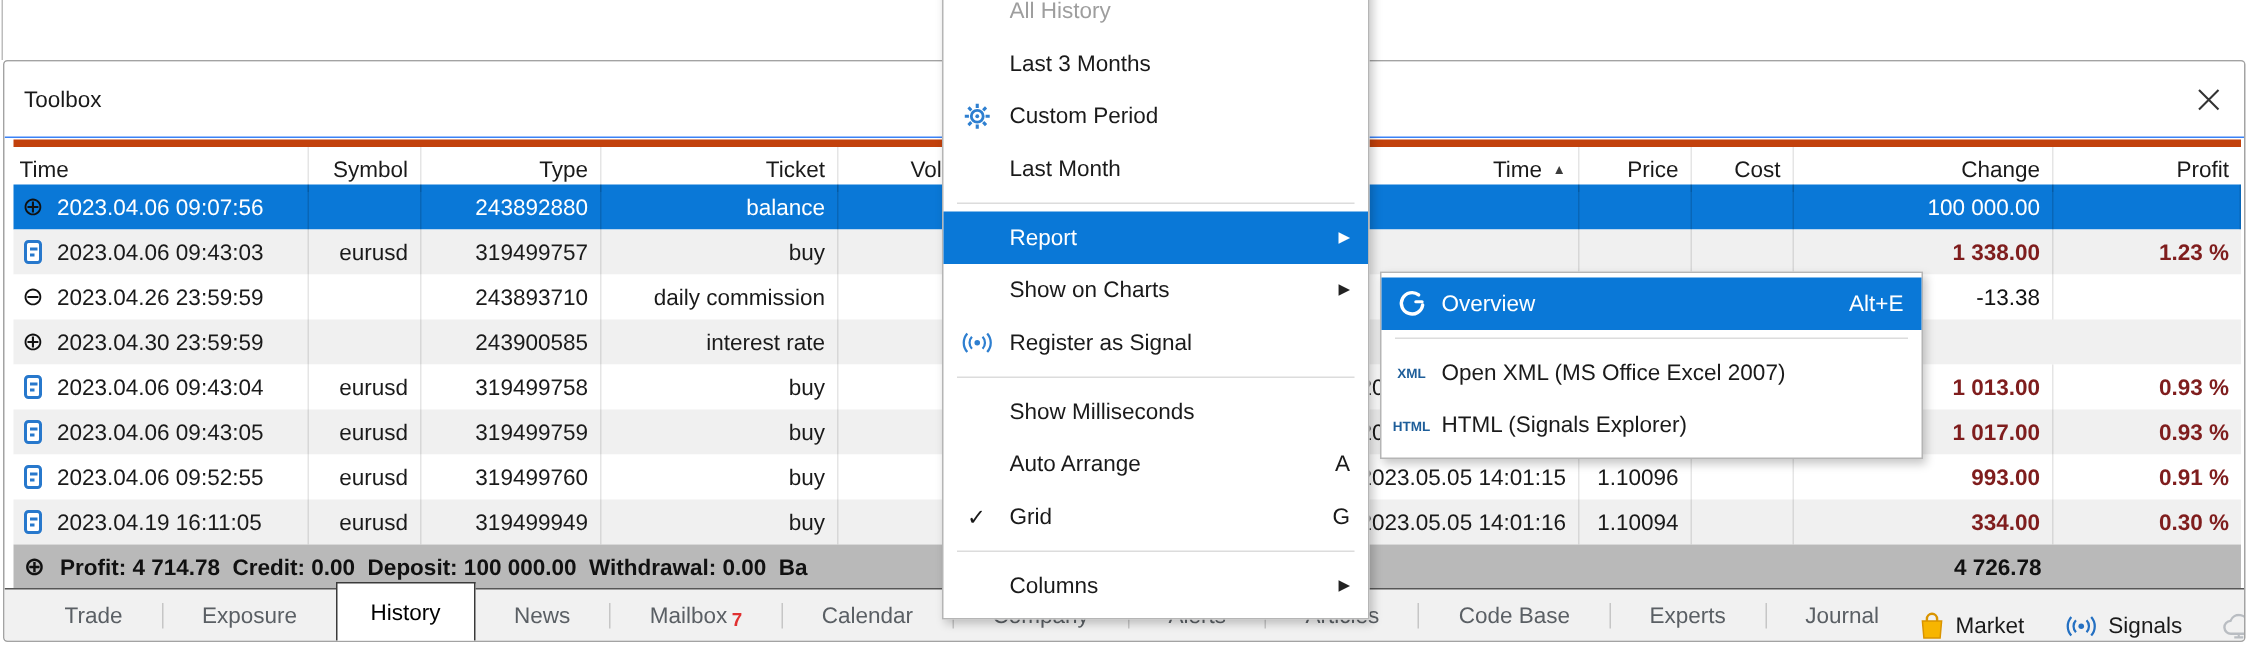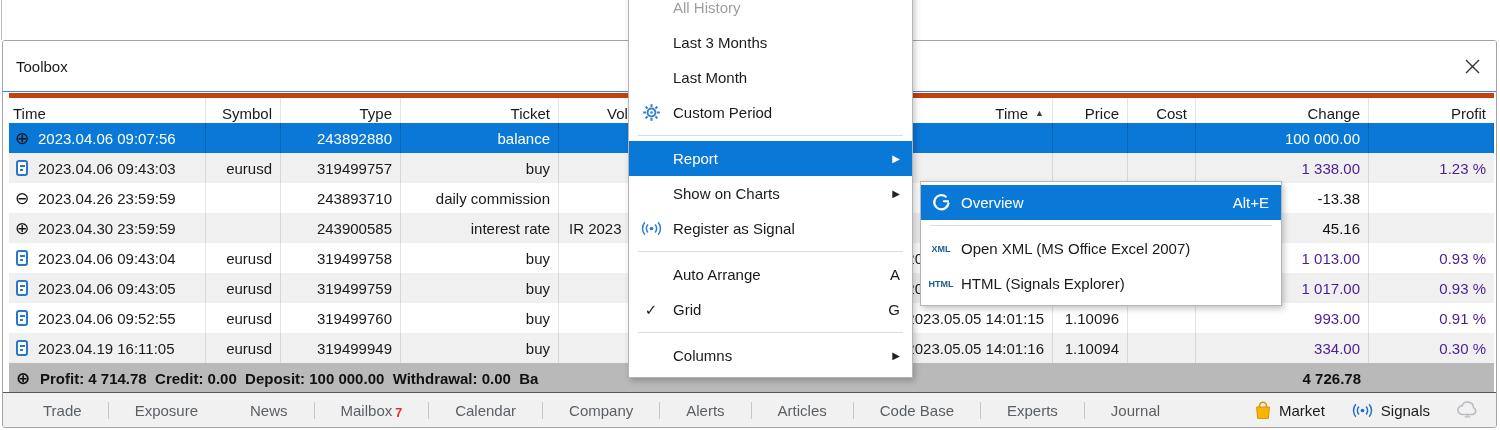--- a/index.html
+++ b/index.html
@@ -21,40 +21,40 @@
     height:30px; align-items:center; background:#fff; }
   .t-row.alt { background:#f0f0f0; }
   .t-row.head { border-top:5px solid #c2410c; background:#fff; height:30px; }
   .cell { height:30px; display:flex; align-items:center; padding:0 8px 0 6px; overflow:hidden;
     border-right:1px solid rgba(0,0,0,0.10); white-space:nowrap; }
   .cell:last-child { border-right:none; }
   .cell.num { justify-content:flex-end; }
   .cell.first { padding-left:4px; }
   .t-row.sel { background:#0a78d7; color:#fff; }
   .t-row.sel .cell { border-right:1px solid rgba(0,0,0,0.15); }
-  .val-blue { color:#4c1d95; }
+  .val-blue { color:#7f1d1d;font-weight:bold; }
   .val-dark { color:#111; }
   .sort-arrow { font-size:9px; color:#3c3c3c; margin-left:7px; }
   .row-icon { width:18px; min-width:18px; display:inline-flex; justify-content:center; margin-right:7px; }
   .u-ic { font-size:17px; line-height:1; color:#111; font-family:"DejaVu Sans",sans-serif; }
   .doc-ic { display:inline-block; width:12px; height:16px; border:2px solid #2778cc; border-radius:3px;
     position:relative; background:#fff; }
   .doc-ic::before { content:""; position:absolute; left:1.5px; top:2.5px; width:5px; height:2px; background:#2778cc; }
   .doc-ic::after  { content:""; position:absolute; left:1.5px; top:7px;  width:3px; height:2px; background:#2778cc; }
 
   
   .t-footer { position:absolute; left:6px; top:322px; width:1485px; height:30px; background:#b9b9b9;
     display:flex; align-items:center; font-weight:bold; color:#111; }
   .t-footer .row-icon { margin-left:5px; margin-right:8px; }
   .f-left { white-space:pre; }
   .f-profit { position:absolute; left:1187px; width:173px; text-align:right; padding-right:8px; }
 
   
   .tabbar { position:absolute; left:0; bottom:0; width:1493px; height:35px; background:#f1f1f1;
-    border-top:1px solid #565656; display:flex; align-items:center; }
+    border-top:1px solid #565656; display:flex; align-items:flex-end; }
   .tabs { display:flex; align-items:center; height:100%; padding-left:14px; }
   .tab { padding:0 26px; color:#5a5f64; height:100%; display:flex; align-items:center; white-space:nowrap; }
   .tab.active { background:#fff; border:1px solid #3a3a3a; border-bottom:none; color:#000;
     margin-top:-5px; height:40px; position:relative; z-index:5; padding:0 22px; }
   .tab-sep { width:1px; height:17px; background:#c6c6c6; }
   .badge { color:#e03131; font-size:12.5px; font-weight:bold; margin-left:3px; position:relative; top:3px; }
   .statusbar { margin-left:auto; display:flex; align-items:center; gap:26px; padding-right:16px; }
   .status-item { display:flex; align-items:center; gap:7px; color:#1a1a1a; white-space:nowrap; }
   .status-item.disabled { color:#b4b8bc; }
 
@@ -186,21 +186,20 @@
         <div class="t-row alt">
           <div class="cell first">
             <span class="row-icon">
               <span class="u-ic">⊕</span>
             </span>
             <span>2023.04.30 23:59:59</span>
           </div>
           <div class="cell num"></div>
           <div class="cell num">243900585</div>
           <div class="cell num">interest rate</div>
-          <div class="cell num" style="justify-content: flex-start; padding-left: 10px;">IR 2023</div>
           <div class="cell num"></div>
           <div class="cell num"></div>
           <div class="cell num"></div>
           <div class="cell num"></div>
           <div class="cell num val-dark">45.16</div>
           <div class="cell num"></div>
         </div>
         <div class="t-row">
           <div class="cell first">
             <span class="row-icon">
@@ -285,20 +284,23 @@
   </div>
 
   <div class="tabbar">
     <div class="tabs" id="tabs">
         <div class="tab">
           <span>Trade</span>
         </div>
         <div class="tab-sep"></div>
         <div class="tab">
           <span>Exposure</span>
+        </div>
+        <div class="tab active">
+          <span>History</span>
         </div>
         <div class="tab">
           <span>News</span>
         </div>
         <div class="tab-sep"></div>
         <div class="tab">
           <span>Mailbox</span>
           <span class="badge">7</span>
         </div>
         <div class="tab-sep"></div>
@@ -365,44 +367,44 @@
 </div>
 
 <div class="menu" id="main-menu">
     <div class="m-item dim">
       <span class="m-icon"></span>
       <span class="m-label">All History</span>
     </div>
     <div class="m-item">
       <span class="m-icon"></span>
       <span class="m-label">Last 3 Months</span>
-    </div>
-    <div class="m-item">
-      <span class="m-icon"></span>
-      <span class="m-label">Last Month</span>
     </div>
     <div class="m-item">
       <span class="m-icon">
         <svg width="19" height="19" viewBox="0 0 24 24" fill="none">
           <circle cx="12" cy="12" r="5" stroke="#2e7fd0" stroke-width="2.4"></circle>
           <circle cx="12" cy="12" r="1.6" fill="#2e7fd0"></circle>
           <g stroke="#2e7fd0" stroke-width="2.6">
             <line x1="12" y1="1.5" x2="12" y2="5"></line>
             <line x1="12" y1="19" x2="12" y2="22.5"></line>
             <line x1="1.5" y1="12" x2="5" y2="12"></line>
             <line x1="19" y1="12" x2="22.5" y2="12"></line>
             <line x1="4.6" y1="4.6" x2="7" y2="7"></line>
             <line x1="17" y1="17" x2="19.4" y2="19.4"></line>
             <line x1="19.4" y1="4.6" x2="17" y2="7"></line>
             <line x1="7" y1="17" x2="4.6" y2="19.4"></line>
           </g>
         </svg>
       </span>
       <span class="m-label">Custom Period</span>
     </div>
+    <div class="m-item">
+      <span class="m-icon"></span>
+      <span class="m-label">Last Month</span>
+    </div>
     <div class="m-sep"></div>
     <div class="m-item hl">
       <span class="m-icon"></span>
       <span class="m-label">Report</span>
       <span class="m-arrow">▶</span>
     </div>
     <div class="m-item">
       <span class="m-icon"></span>
       <span class="m-label">Show on Charts</span>
       <span class="m-arrow">▶</span>
@@ -415,20 +417,24 @@
           <path d="M17 3.5 A6.5 6.5 0 0 1 17 12.5" stroke="#2e7fd0" stroke-width="1.7"></path>
           <path d="M5.5 1 A10.5 10.5 0 0 0 5.5 15" stroke="#2e7fd0" stroke-width="1.7"></path>
           <path d="M20.5 1 A10.5 10.5 0 0 1 20.5 15" stroke="#2e7fd0" stroke-width="1.7"></path>
         </svg>
       </span>
       <span class="m-label">Register as Signal</span>
     </div>
     <div class="m-sep"></div>
     <div class="m-item">
       <span class="m-icon"></span>
+      <span class="m-label">Show Milliseconds</span>
+    </div>
+    <div class="m-item">
+      <span class="m-icon"></span>
       <span class="m-label">Auto Arrange</span>
       <span class="m-shortcut">A</span>
     </div>
     <div class="m-item">
       <span class="m-icon">
         <span class="check">✓</span>
       </span>
       <span class="m-label">Grid</span>
       <span class="m-shortcut">G</span>
     </div>

